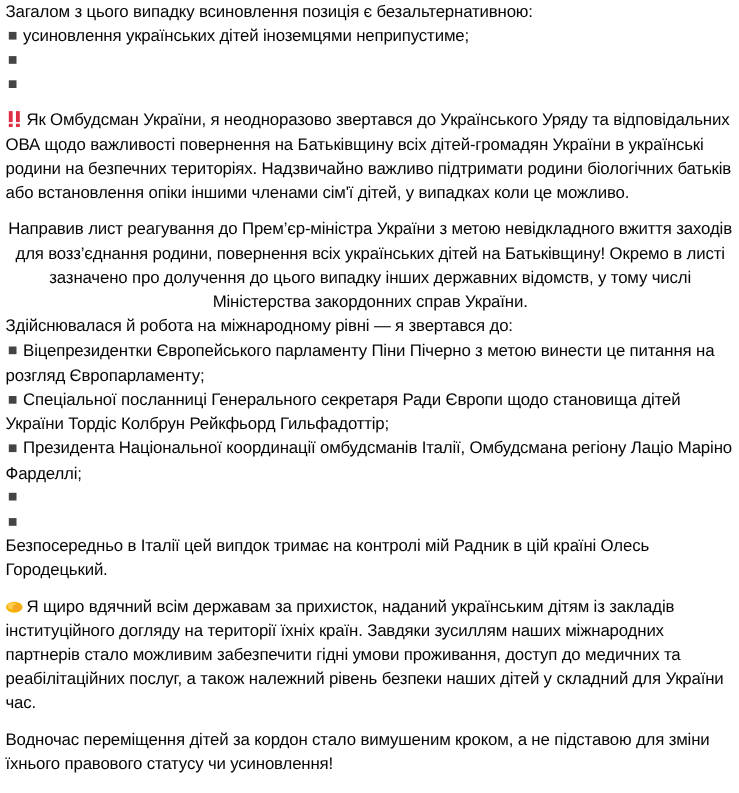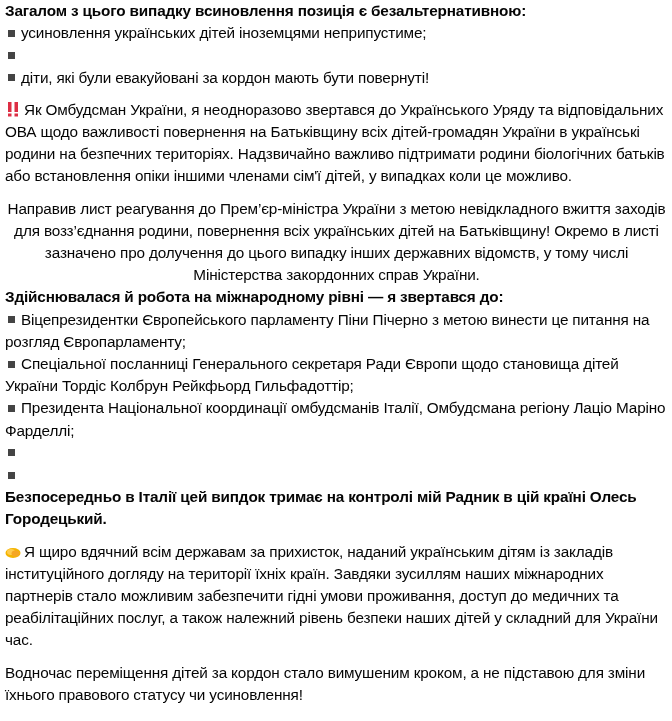--- a/index.html
+++ b/index.html
@@ -6,39 +6,39 @@
   body {
     width: 672px; height: 721px; overflow: hidden;
     font-family: "Liberation Sans", sans-serif;
     font-size: 15.3px;
     color: #050505;
     letter-spacing: -0.15px;
   }
   .post { padding: 0 4px 0 5px; }
   .para { margin: 0 0 10px 0; line-height: 22.2px; }
   .para.tight { margin-bottom: 0; text-align: center; }
-  .line { display: block; line-height: 22.2px; font-weight: bold; }
+  .line { display: block; line-height: 22.2px; }
   .bullet-item { display: block; line-height: 22.2px; }
   .bullet {
     display: inline-block; width: 7px; height: 7px; background: #444;
     margin: 0 6px 2px 3px; vertical-align: middle;
   }
   .emoji { display: inline-block; vertical-align: -2px; margin-right: 3px; }
   .emoji svg { display: block; }
 </style>
 </head>
 <body>
 
 <div class="post">
 
   <div class="para">
     <span class="line">Загалом з цього випадку всиновлення позиція є безальтернативною:</span>
     <span class="bullet-item"><span class="bullet"></span><span>усиновлення українських дітей іноземцями неприпустиме;</span></span>
     <span class="bullet-item"><span class="bullet"></span></span>
-    <span class="bullet-item"><span class="bullet"></span><span>діти, які були евакуйовані за кордон мають бути повернуті!</span></span>
+    <span class="bullet-item"><span class="bullet"></span></span>
   </div>
 
   <div class="para">
     <span class="emoji">
       <svg width="16" height="16" viewBox="0 0 16 16">
           <rect x="3" y="1" width="3.5" height="10" fill="#dd2e44"></rect>
           <rect x="3" y="12.5" width="3.5" height="3" fill="#dd2e44"></rect>
           <rect x="9.5" y="1" width="3.5" height="10" fill="#dd2e44"></rect>
           <rect x="9.5" y="12.5" width="3.5" height="3" fill="#dd2e44"></rect>
         </svg>

